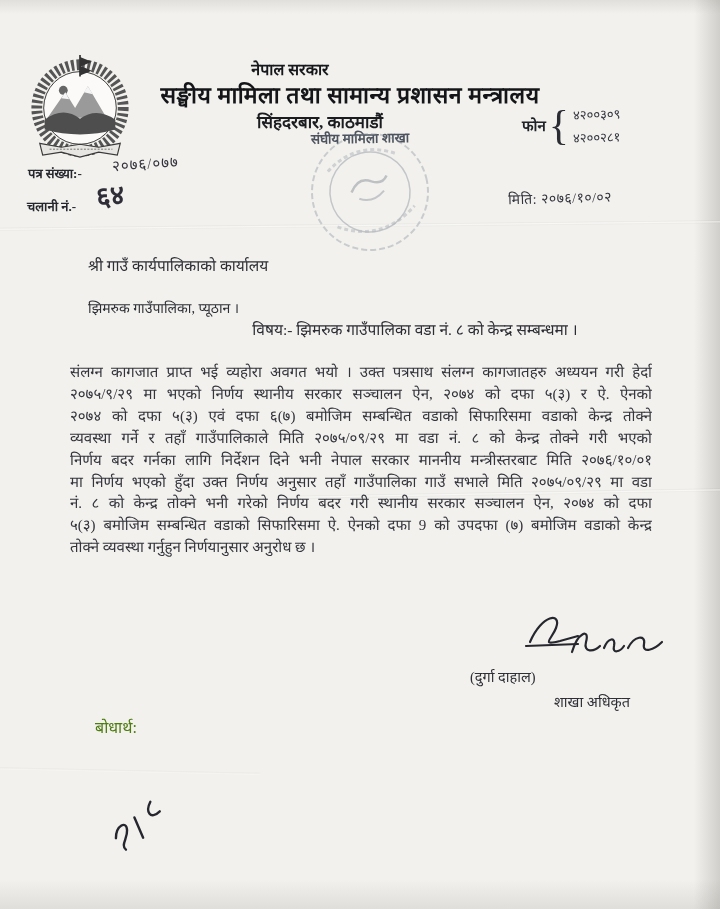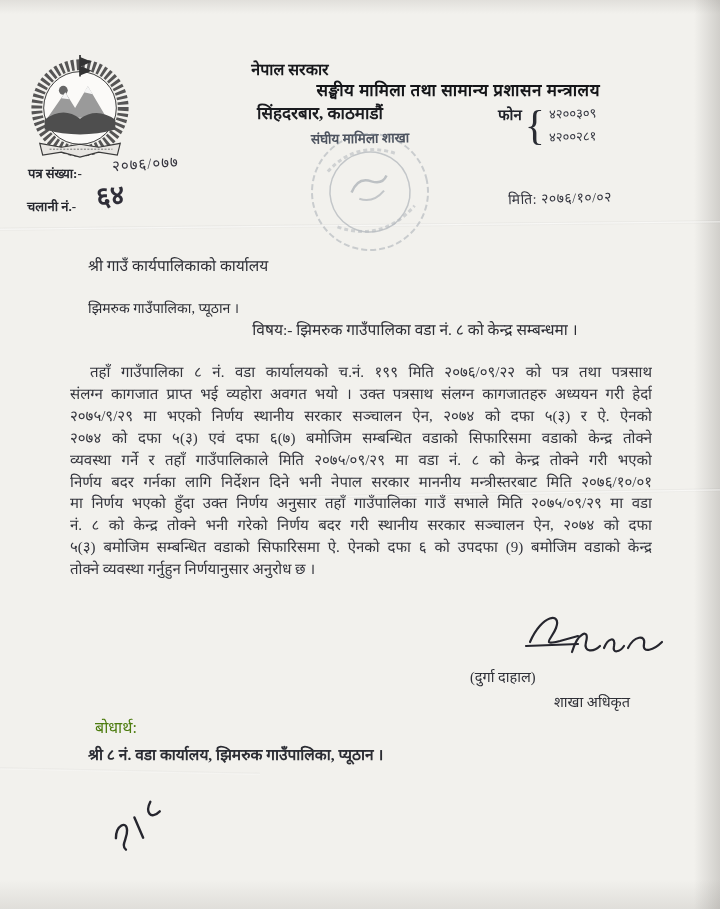--- a/index.html
+++ b/index.html
@@ -25,28 +25,28 @@
     background:linear-gradient(to bottom, rgba(0,0,0,0.05), rgba(255,255,255,0.5), rgba(0,0,0,0.04));
     transform:rotate(-1deg);}
   .crease3{position:absolute;left:0;top:770px;width:260px;height:2px;
     background:linear-gradient(to bottom, rgba(0,0,0,0.04), rgba(255,255,255,0.4));
     transform:rotate(1.2deg);}
 
   .emblem{position:absolute;left:26px;top:46px;width:108px;height:120px;}
 
   .hdr-gov{position:absolute;left:110px;top:58px;width:360px;text-align:center;
     font-size:16px;font-weight:bold;color:#17181c;}
-  .hdr-ministry{position:absolute;left:100px;top:78px;width:500px;text-align:right;
-    font-size:17px;font-weight:bold;color:#141518;letter-spacing:0.5px;}
-  .hdr-address{position:absolute;left:130px;top:101px;width:380px;text-align:center;
+  .hdr-ministry{position:absolute;left:100px;top:78px;width:500px;text-align:center;
+    font-size:23px;font-weight:bold;color:#141518;letter-spacing:0.5px;}
+  .hdr-address{position:absolute;left:130px;top:110px;width:380px;text-align:center;
     font-size:17px;font-weight:bold;color:#1b1c20;}
   .hdr-branch{position:absolute;left:250px;top:129px;width:220px;text-align:center;
     font-size:13.5px;font-weight:bold;color:#3c4350;transform:rotate(-1deg);opacity:0.9;}
 
-  .phone-block{position:absolute;left:498px;top:104px;display:flex;align-items:flex-start;}
+  .phone-block{position:absolute;left:522px;top:104px;display:flex;align-items:center;}
   .phone-label{font-size:15px;font-weight:bold;color:#20222a;}
   .phone-brace{font-size:42px;font-weight:300;color:#2a2c33;margin:0 4px 0 3px;line-height:1;}
   .phone-nums{display:flex;flex-direction:column;gap:5px;}
   .phone-num{font-size:13px;color:#33353f;transform:rotate(-2deg);}
 
   .seal{position:absolute;left:300px;top:122px;width:140px;height:140px;opacity:0.5;}
 
   .meta-ref-label{position:absolute;left:28px;top:164px;font-size:13px;font-weight:bold;color:#26272e;}
   .meta-ref-value{position:absolute;left:112px;top:153px;font-size:15px;color:#34333d;
     transform:rotate(-4deg);letter-spacing:1px;}
@@ -135,46 +135,44 @@
   <div class="meta-disp-label">चलानी नं.-</div>
   <div class="meta-disp-value">६४</div>
   <div class="meta-date">मिति: २०७६/१०/०२</div>
 
   <div class="recipient1">श्री गाउँ कार्यपालिकाको कार्यालय</div>
   <div class="recipient2">झिमरुक गाउँपालिका, प्यूठान ।</div>
 
   <div class="subject">विषय:- झिमरुक गाउँपालिका वडा नं. ८ को केन्द्र सम्बन्धमा ।</div>
 
   <div class="body-block">
-    <div class="body-line first">तहाँ गाउँपालिका ८ नं. वडा कार्यालयको च.नं. १९९ मिति २०७६/०९/२२ को पत्र तथा पत्रसाथ</div>
     <div class="body-line">संलग्न कागजात प्राप्त भई व्यहोरा अवगत भयो । उक्त पत्रसाथ संलग्न कागजातहरु अध्ययन गरी हेर्दा</div>
     <div class="body-line">२०७५/९/२९ मा भएको निर्णय स्थानीय सरकार सञ्चालन ऐन, २०७४ को दफा ५(३) र ऐ. ऐनको</div>
     <div class="body-line">२०७४ को दफा ५(३) एवं दफा ६(७) बमोजिम सम्बन्धित वडाको सिफारिसमा वडाको केन्द्र तोक्ने</div>
     <div class="body-line">व्यवस्था गर्ने र तहाँ गाउँपालिकाले मिति २०७५/०९/२९ मा वडा नं. ८ को केन्द्र तोक्ने गरी भएको</div>
     <div class="body-line">निर्णय बदर गर्नका लागि निर्देशन दिने भनी नेपाल सरकार माननीय मन्त्रीस्तरबाट मिति २०७६/१०/०१</div>
     <div class="body-line">मा निर्णय भएको हुँदा उक्त निर्णय अनुसार तहाँ गाउँपालिका गाउँ सभाले मिति २०७५/०९/२९ मा वडा</div>
     <div class="body-line">नं. ८ को केन्द्र तोक्ने भनी गरेको निर्णय बदर गरी स्थानीय सरकार सञ्चालन ऐन, २०७४ को दफा</div>
-    <div class="body-line">५(३) बमोजिम सम्बन्धित वडाको सिफारिसमा ऐ. ऐनको दफा ६ को उपदफा (9) बमोजिम वडाको केन्द्र</div>
+    <div class="body-line">५(३) बमोजिम सम्बन्धित वडाको सिफारिसमा ऐ. ऐनको दफा 9 को उपदफा (७) बमोजिम वडाको केन्द्र</div>
     <div class="body-line last">तोक्ने व्यवस्था गर्नुहुन निर्णयानुसार अनुरोध छ ।</div>
   </div>
 
   <svg class="signature-svg" viewBox="0 0 150 62">
     <g stroke="#26262e" stroke-width="2.2" fill="none" stroke-linecap="round">
       <path d="M10 34 C 22 6, 42 4, 36 20 C 32 31, 20 38, 40 33 L 58 28"></path>
       <path d="M6 38 L 58 36"></path>
       <path d="M52 44 C 58 24, 70 20, 66 34 C 63 45, 74 44, 80 38"></path>
       <path d="M84 40 C 88 30, 96 28, 94 38 C 92 46, 100 44, 104 38"></path>
       <path d="M108 40 C 114 28, 126 26, 124 36 C 122 46, 134 42, 142 34"></path>
     </g>
   </svg>
   <div class="sig-name">(दुर्गा दाहाल)</div>
   <div class="sig-title">शाखा अधिकृत</div>
 
   <div class="cc-label">बोधार्थ:</div>
-  <div class="cc-line">श्री ८ नं. वडा कार्यालय, झिमरुक गाउँपालिका, प्यूठान ।</div>
 
   <svg class="bottom-scribble" viewBox="0 0 110 70">
     <g stroke="#26262e" stroke-width="2.4" fill="none" stroke-linecap="round" transform="rotate(-18 55 35)">
       <path d="M22 36 C 26 24, 38 22, 35 32 C 33 40, 24 44, 28 50"></path>
       <path d="M46 22 L 48 44"></path>
       <path d="M66 12 C 58 20, 60 30, 72 24"></path>
     </g>
   </svg>
 
 </div>

